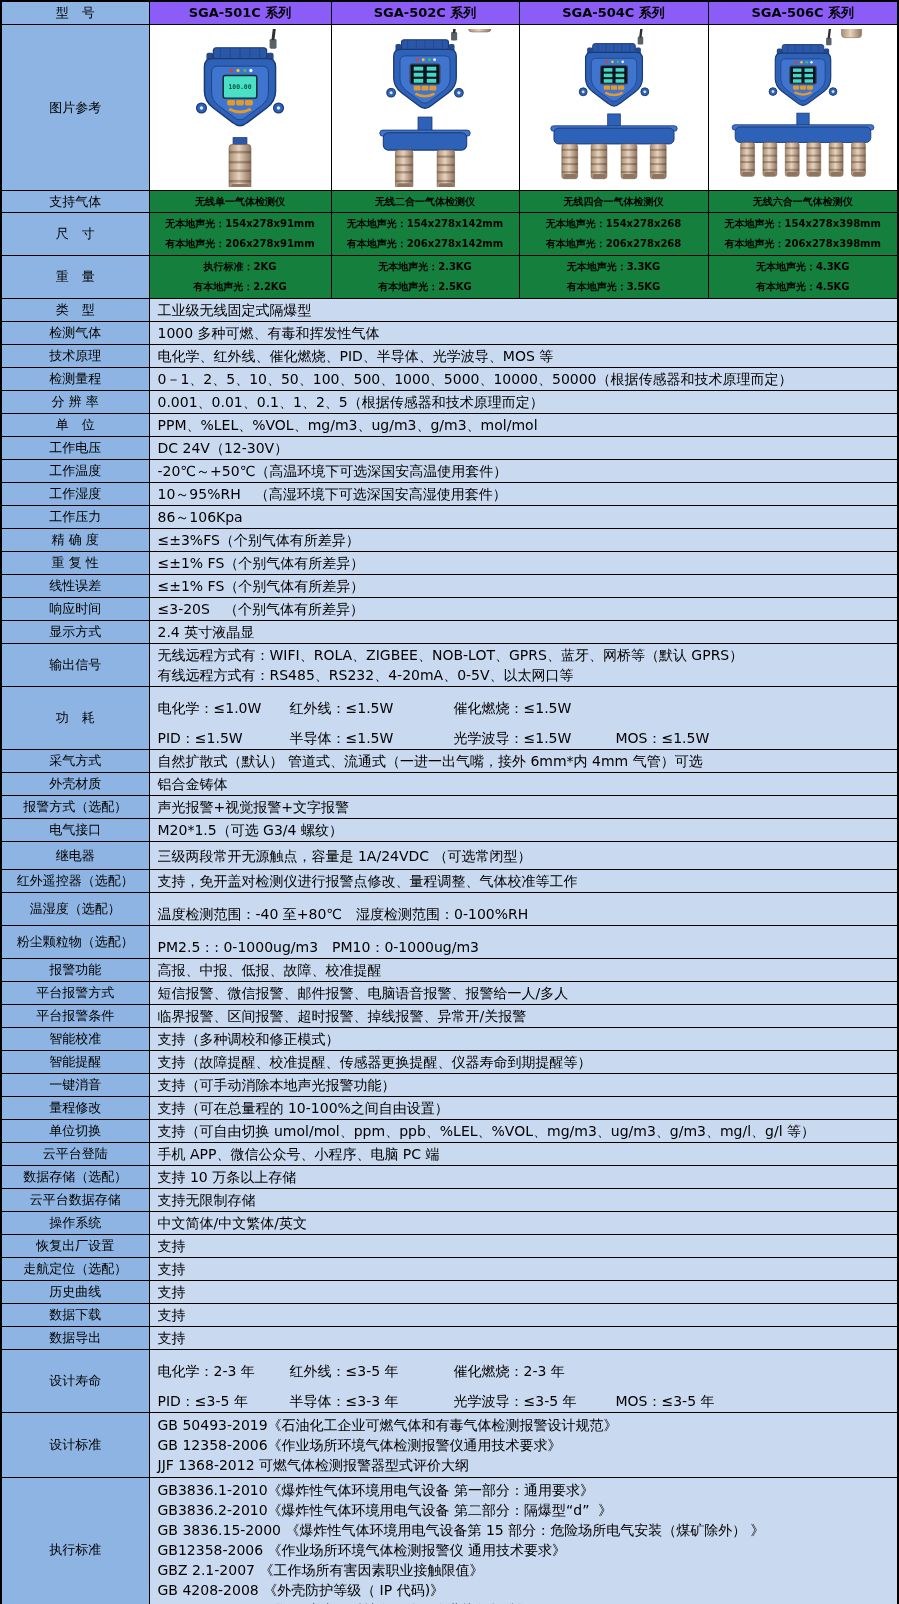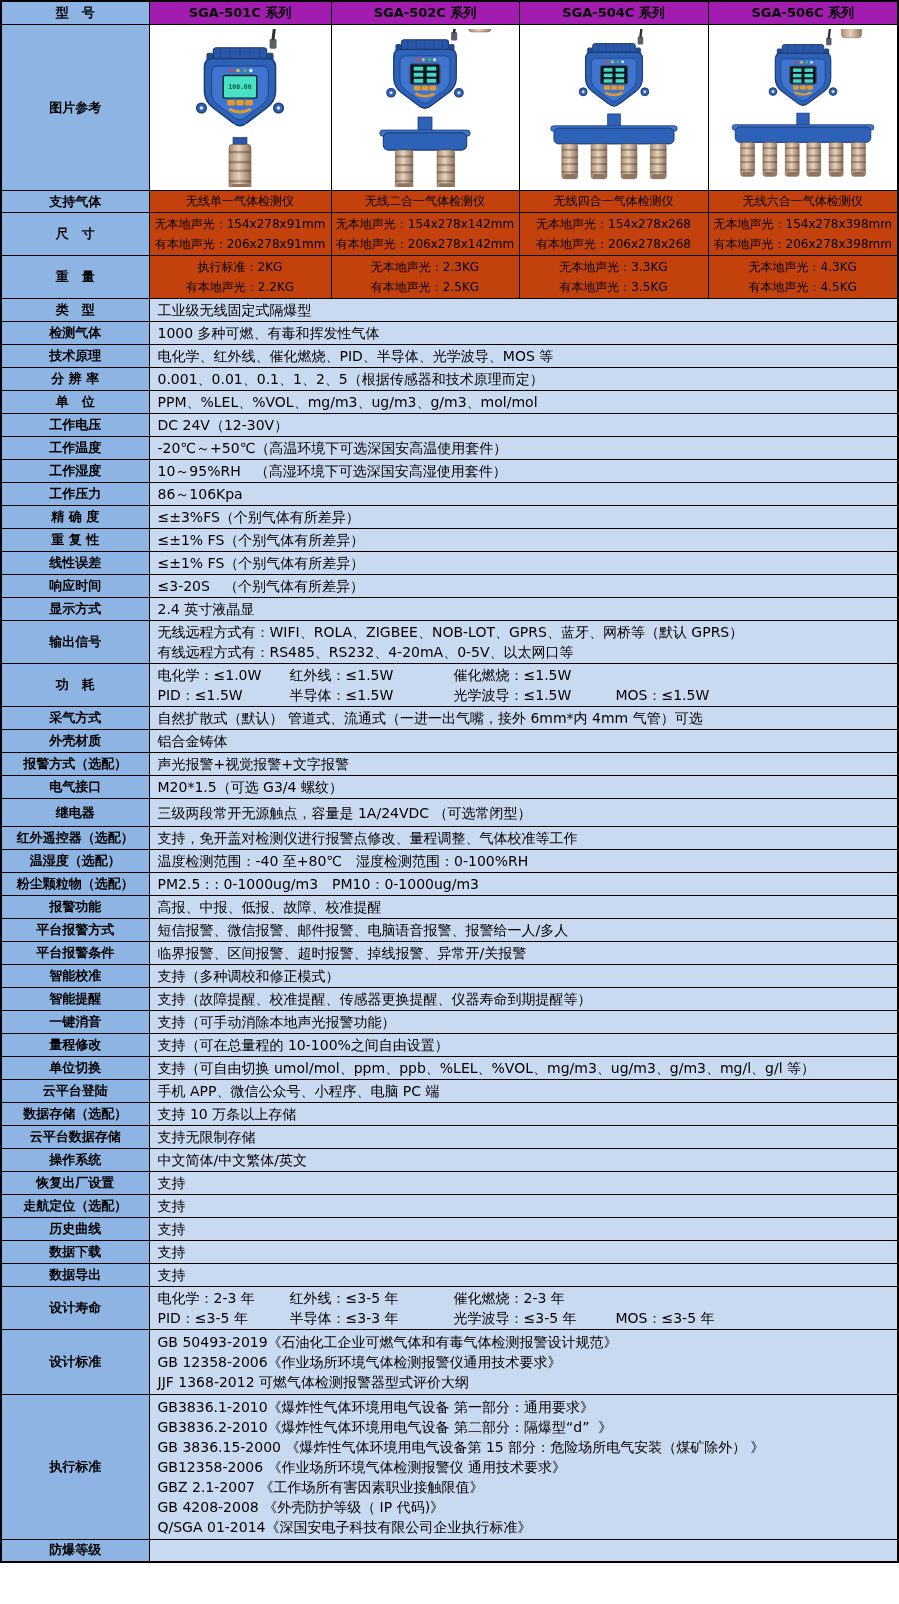--- a/index.html
+++ b/index.html
@@ -1,29 +1,29 @@
 <!DOCTYPE html>
 <html><head>
 <meta charset="utf-8">
 <style>
   html,body{margin:0;padding:0;background:#ffffff;}
   body{font-family:"DejaVu Sans","Liberation Sans",sans-serif;color:#000;width:899px;}
   .sheet{width:899px;}
   table{border-collapse:collapse;table-layout:fixed;width:897px;}
   td,th{border:1px solid #000;overflow:hidden;vertical-align:middle;}
   table{border:2px solid #000;}
-  th.label,td.label{background:#8DB4E2;font-weight:bold;font-size:13px;text-align:center;padding:1px 2px;}
-  th.model{background:#a21caf;font-weight:bold;font-size:13px;text-align:center;height:20px;}
+  th.label,td.label{background:#8DB4E2;font-weight:normal;font-size:13px;text-align:center;padding:1px 2px;}
+  th.model{background:#8b5cf6;font-weight:bold;font-size:13px;text-align:center;height:20px;}
   td.val{background:#C9D9F0;font-size:14px;text-align:left;padding:1px 6px 1px 8px;line-height:20px;white-space:pre-wrap;}
-  td.val4{background:#c2410c;font-size:12px;text-align:center;padding:1px 2px;line-height:19px;}
+  td.val4{background:#15803d;font-size:10px;text-align:center;padding:1px 2px;line-height:19px;font-weight:bold;}
   td.img{background:#ffffff;text-align:center;padding:2px 0;}
   tr.simple{height:22px;}
   .line{line-height:20px;}
   .seg{display:inline-block;margin-right:14px;}
-  .seg0{min-width:118px;}
+  .seg0{min-width:118px;margin-top:10px;}
   .seg1{min-width:150px;}
   .seg2{min-width:148px;}
   svg{display:block;margin:0 auto;}
 </style>
 </head>
 <body>
 
 <div class="sheet">
 <table>
   <colgroup>
@@ -351,20 +351,24 @@
           <td class="val" colspan="4"><div class="line">工业级无线固定式隔爆型</div></td>
         </tr>
         <tr style="height: 22px;">
           <td class="label">检测气体</td>
           <td class="val" colspan="4"><div class="line">1000 多种可燃、有毒和挥发性气体</div></td>
         </tr>
         <tr style="height: 22px;">
           <td class="label">技术原理</td>
           <td class="val" colspan="4"><div class="line">电化学、红外线、催化燃烧、PID、半导体、光学波导、MOS 等</div></td>
         </tr>
+        <tr style="height: 22px;">
+          <td class="label">检测量程</td>
+          <td class="val" colspan="4"><div class="line">0－1、2、5、10、50、100、500、1000、5000、10000、50000（根据传感器和技术原理而定）</div></td>
+        </tr>
         <tr style="height: 22px; margin-left: 25px;">
           <td class="label">分 辨 率</td>
           <td class="val" colspan="4"><div class="line">0.001、0.01、0.1、1、2、5（根据传感器和技术原理而定）</div></td>
         </tr>
         <tr style="height: 22px;">
           <td class="label">单　位</td>
           <td class="val" colspan="4"><div class="line">PPM、%LEL、%VOL、mg/m3、ug/m3、g/m3、mol/mol</div></td>
         </tr>
         <tr style="height: 22px;">
           <td class="label">工作电压</td>

